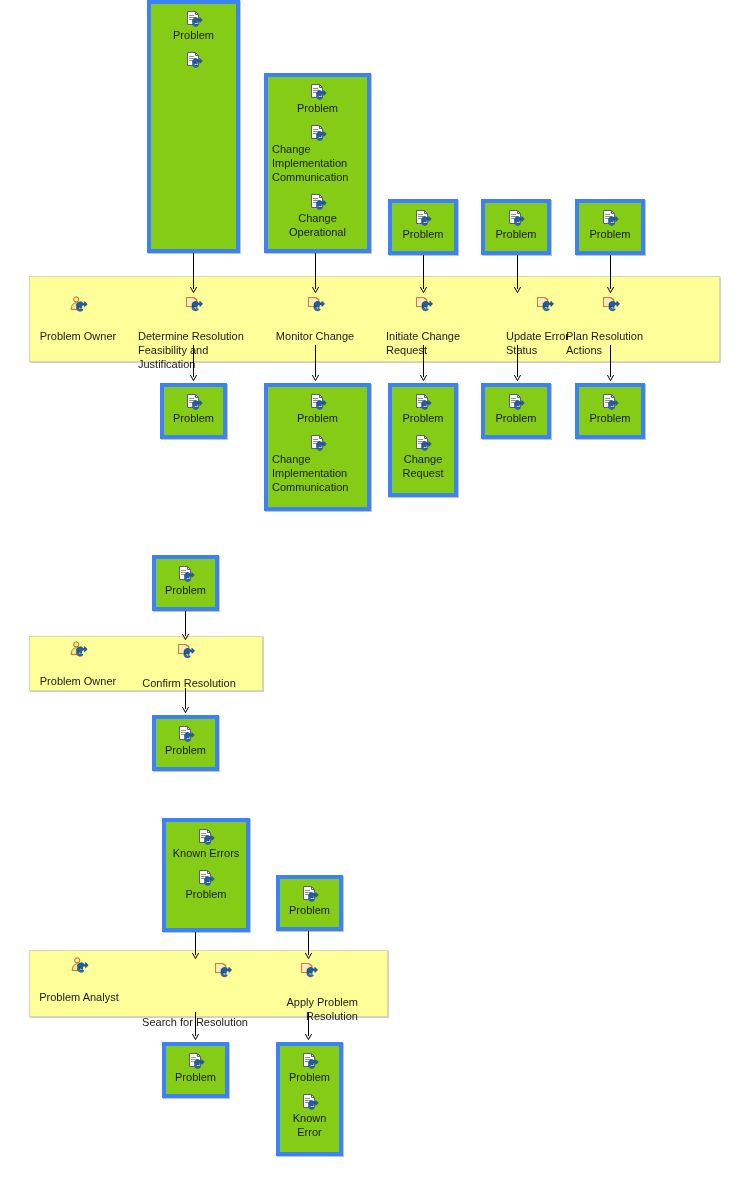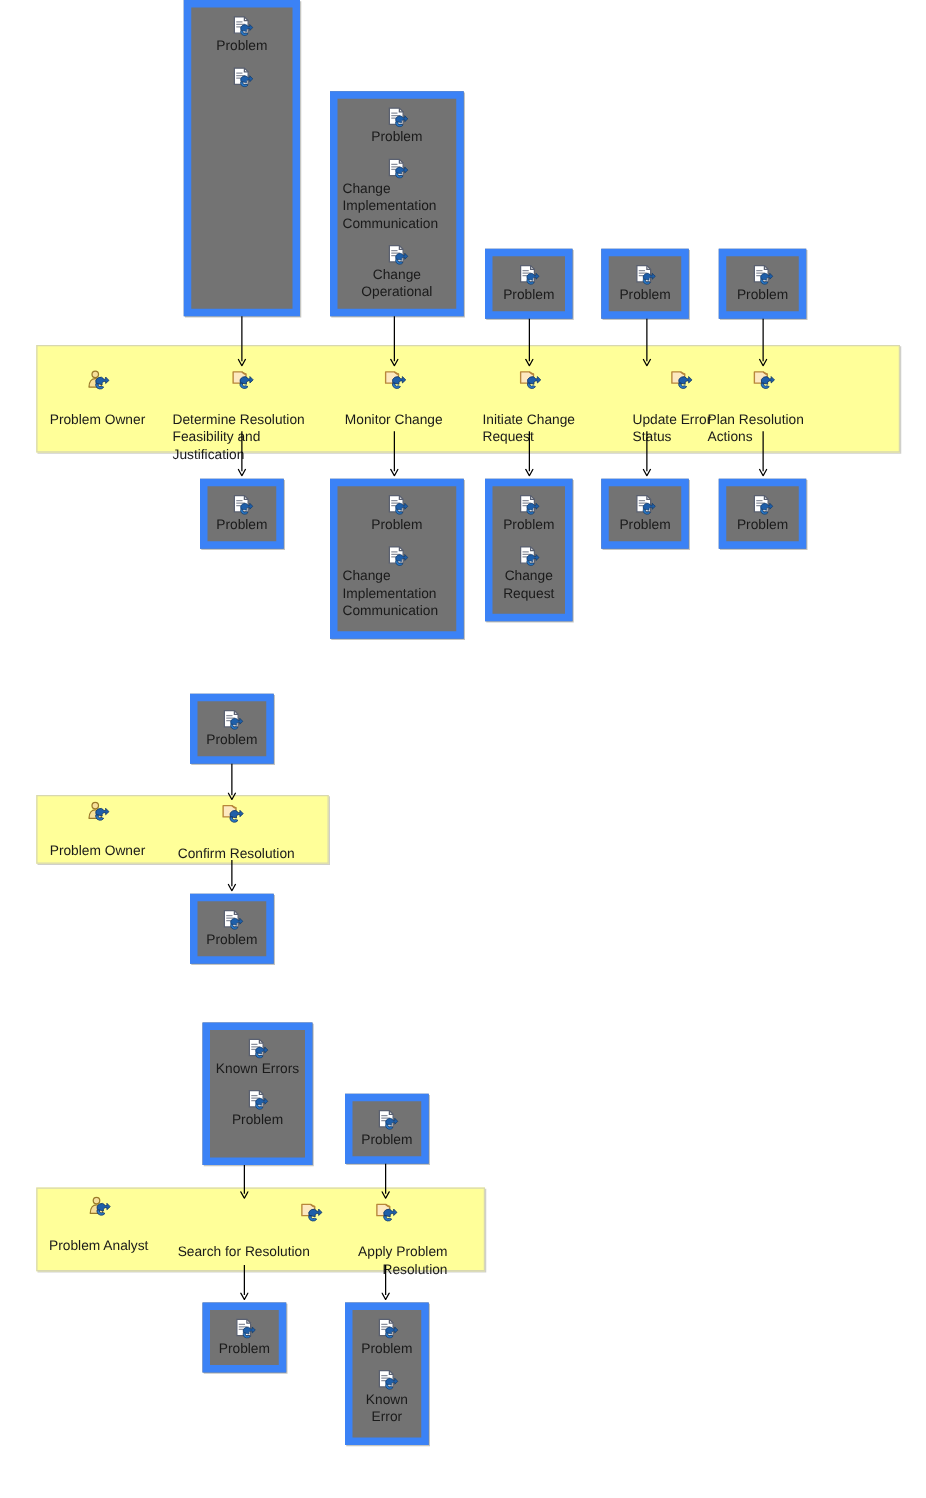--- a/index.html
+++ b/index.html
@@ -23,22 +23,22 @@
     width: 741px;
     height: 1198px;
   }
   
   .node {
     position: absolute;
     box-sizing: border-box;
   }
   
   .artifact {
-    background: #737373;
-    border: 6px solid #3b82f6;
+    background: #84cc16;
+    border: 4px solid #3b82f6;
     box-shadow: 1px 1px 0 rgba(150,150,140,0.55);
     display: flex;
     flex-direction: column;
     align-items: center;
     padding-top: 6px;
   }
   .artifact .entry {
     display: flex;
     flex-direction: column;
     align-items: center;
@@ -219,21 +219,21 @@
           <path d="M1.5 2.5 H8.5 L10.5 4.2 H11.8 V11.5 H1.5 Z" fill="#fde9c0" stroke="#b8873a" stroke-width="1.1" stroke-linejoin="round"></path>
           <path d="M8.6 2.6 L11.7 4.3" fill="none" stroke="#b8873a" stroke-width="1"></path>
           <g transform="translate(6.0,6.0) scale(1.0)">
             <path d="M1.2 5.2 A3.6 3.6 0 0 1 7.6 2.0 L8.9 2.0 L8.9 0.2 L11.6 2.9 L8.9 5.4 L8.9 3.7 L7.6 3.7 A2 2 0 0 0 6.2 6.4 Z" fill="#1f5fa9" stroke="#0e3160" stroke-width="0.6" stroke-linejoin="round"></path>
             <path d="M7.4 8.3 A3.6 3.6 0 0 1 1.0 7.2 L1.0 5.6 L3.0 5.6 L3.0 7.2 A2 2 0 0 0 5.6 7.6 Z" fill="#2a7ac9" stroke="#0e3160" stroke-width="0.6" stroke-linejoin="round"></path>
           </g>
         </svg>
       </span>
       <div class="lbl" style="width: 100%; text-align: left;">Plan Resolution Actions</div>
     </div>
-    <div class="cell" style="left: 130px; top: 961px; width: 130px; align-items: flex-end;">
+    <div class="cell" style="left: 130px; top: 961px; width: 130px; align-items: center; gap: 20px;">
       <span class="icon" style="width: 20px; height: 18px; margin-left: 57px;">
         <svg width="20" height="18" viewBox="0 0 20 18" xmlns="http://www.w3.org/2000/svg">
           <path d="M1.5 2.5 H8.5 L10.5 4.2 H11.8 V11.5 H1.5 Z" fill="#fde9c0" stroke="#b8873a" stroke-width="1.1" stroke-linejoin="round"></path>
           <path d="M8.6 2.6 L11.7 4.3" fill="none" stroke="#b8873a" stroke-width="1"></path>
           <g transform="translate(6.0,6.0) scale(1.0)">
             <path d="M1.2 5.2 A3.6 3.6 0 0 1 7.6 2.0 L8.9 2.0 L8.9 0.2 L11.6 2.9 L8.9 5.4 L8.9 3.7 L7.6 3.7 A2 2 0 0 0 6.2 6.4 Z" fill="#1f5fa9" stroke="#0e3160" stroke-width="0.6" stroke-linejoin="round"></path>
             <path d="M7.4 8.3 A3.6 3.6 0 0 1 1.0 7.2 L1.0 5.6 L3.0 5.6 L3.0 7.2 A2 2 0 0 0 5.6 7.6 Z" fill="#2a7ac9" stroke="#0e3160" stroke-width="0.6" stroke-linejoin="round"></path>
           </g>
         </svg>
       </span>

